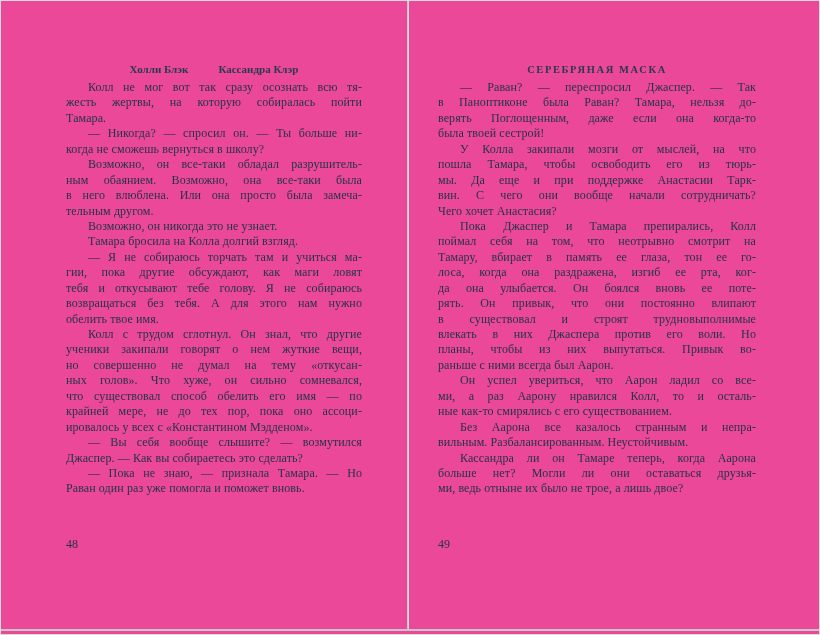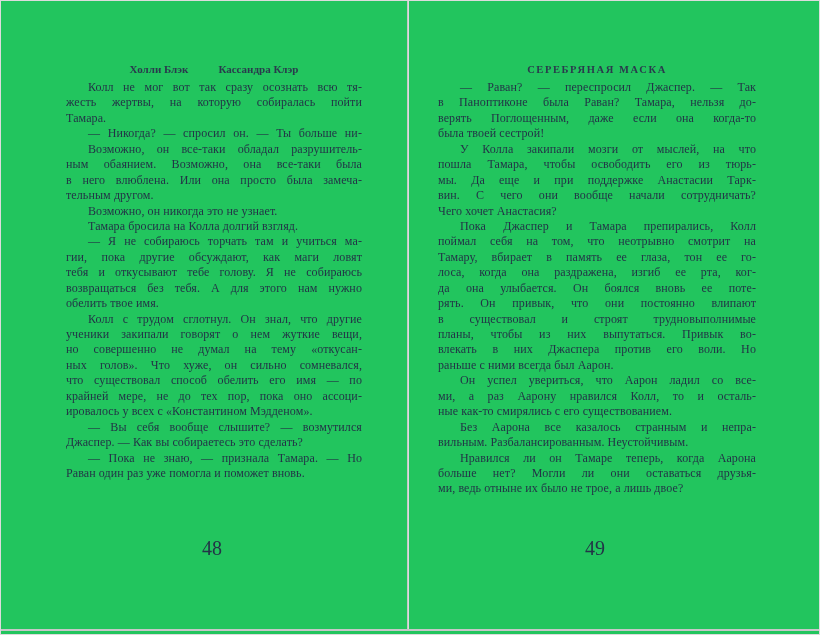--- a/index.html
+++ b/index.html
@@ -1,20 +1,20 @@
 <!DOCTYPE html>
 <html><head>
 <meta charset="utf-8">
 <style>
   html, body { margin: 0; padding: 0; background: #ffffff; }
   .spread {
     position: relative;
     width: 818px;
     height: 633px;
-    background: #22c55e;
+    background: #ec4899;
     border: 1px solid #dcdcdc;
     font-family: "Liberation Serif", "DejaVu Serif", serif;
     color: #233447;
     overflow: hidden;
   }
   .page { position: absolute; top: 0; height: 100%; }
   .page.left  { left: 65px;  width: 296px; }
   .page.right { left: 437px; width: 318px; }
 
   .running-head {
@@ -45,22 +45,22 @@
     text-align-last: justify;
     max-height: 15.45px;
     overflow: hidden;
   }
   .line.para-end { text-align-last: left; }
   .line.first { text-indent: 22px; }
 
   .page-number {
     position: absolute;
     top: 536px; left: 0; right: 4px;
-    text-align: center;
-    font-size: 20px;
+    text-align: left;
+    font-size: 12px;
     color: #233447;
   }
 
   .divider {
     position: absolute;
     left: 406px; top: 0; bottom: 3px;
     width: 2px;
     background: linear-gradient(to right, #b9bdbd, #e6e8e8);
   }
   .bottom-rule {
@@ -77,20 +77,21 @@
 
   <div class="page left">
     <div class="running-head">
       <span>Холли Блэк</span><span class="head-gap"></span><span>Кассандра Клэр</span>
     </div>
     <div class="body-text">
         <div class="line first">Колл не мог вот так сразу осознать всю тя-</div>
         <div class="line">жесть жертвы, на которую собиралась пойти</div>
         <div class="line para-end">Тамара.</div>
         <div class="line first">— Никогда? — спросил он. — Ты больше ни-</div>
+        <div class="line para-end">когда не сможешь вернуться в школу?</div>
         <div class="line first">Возможно, он все-таки обладал разрушитель-</div>
         <div class="line">ным обаянием. Возможно, она все-таки была</div>
         <div class="line">в него влюблена. Или она просто была замеча-</div>
         <div class="line para-end">тельным другом.</div>
         <div class="line first para-end">Возможно, он никогда это не узнает.</div>
         <div class="line first para-end">Тамара бросила на Колла долгий взгляд.</div>
         <div class="line first">— Я не собираюсь торчать там и учиться ма-</div>
         <div class="line">гии, пока другие обсуждают, как маги ловят</div>
         <div class="line">тебя и откусывают тебе голову. Я не собираюсь</div>
         <div class="line">возвращаться без тебя. А для этого нам нужно</div>
@@ -124,29 +125,29 @@
         <div class="line">мы. Да еще и при поддержке Анастасии Тарк-</div>
         <div class="line">вин. С чего они вообще начали сотрудничать?</div>
         <div class="line para-end">Чего хочет Анастасия?</div>
         <div class="line first">Пока Джаспер и Тамара препирались, Колл</div>
         <div class="line">поймал себя на том, что неотрывно смотрит на</div>
         <div class="line">Тамару, вбирает в память ее глаза, тон ее го-</div>
         <div class="line">лоса, когда она раздражена, изгиб ее рта, ког-</div>
         <div class="line">да она улыбается. Он боялся вновь ее поте-</div>
         <div class="line">рять. Он привык, что они постоянно влипают</div>
         <div class="line">в существовал и строят трудновыполнимые</div>
+        <div class="line">влекать в них Джаспера против его воли. Но</div>
         <div class="line">планы, чтобы из них выпутаться. Привык во-</div>
-        <div class="line">влекать в них Джаспера против его воли. Но</div>
         <div class="line para-end">раньше с ними всегда был Аарон.</div>
         <div class="line first">Он успел увериться, что Аарон ладил со все-</div>
         <div class="line">ми, а раз Аарону нравился Колл, то и осталь-</div>
         <div class="line para-end">ные как-то смирялись с его существованием.</div>
         <div class="line first">Без Аарона все казалось странным и непра-</div>
         <div class="line para-end">вильным. Разбалансированным. Неустойчивым.</div>
-        <div class="line first">Нравился ли он Тамаре теперь, когда Аарона</div>
+        <div class="line first">Кассандра ли он Тамаре теперь, когда Аарона</div>
         <div class="line">больше нет? Могли ли они оставаться друзья-</div>
         <div class="line para-end">ми, ведь отныне их было не трое, а лишь двое?</div>
       </div>
     <div class="page-number">49</div>
   </div>
 
   <div class="bottom-rule"></div>
 
 </div>
 

